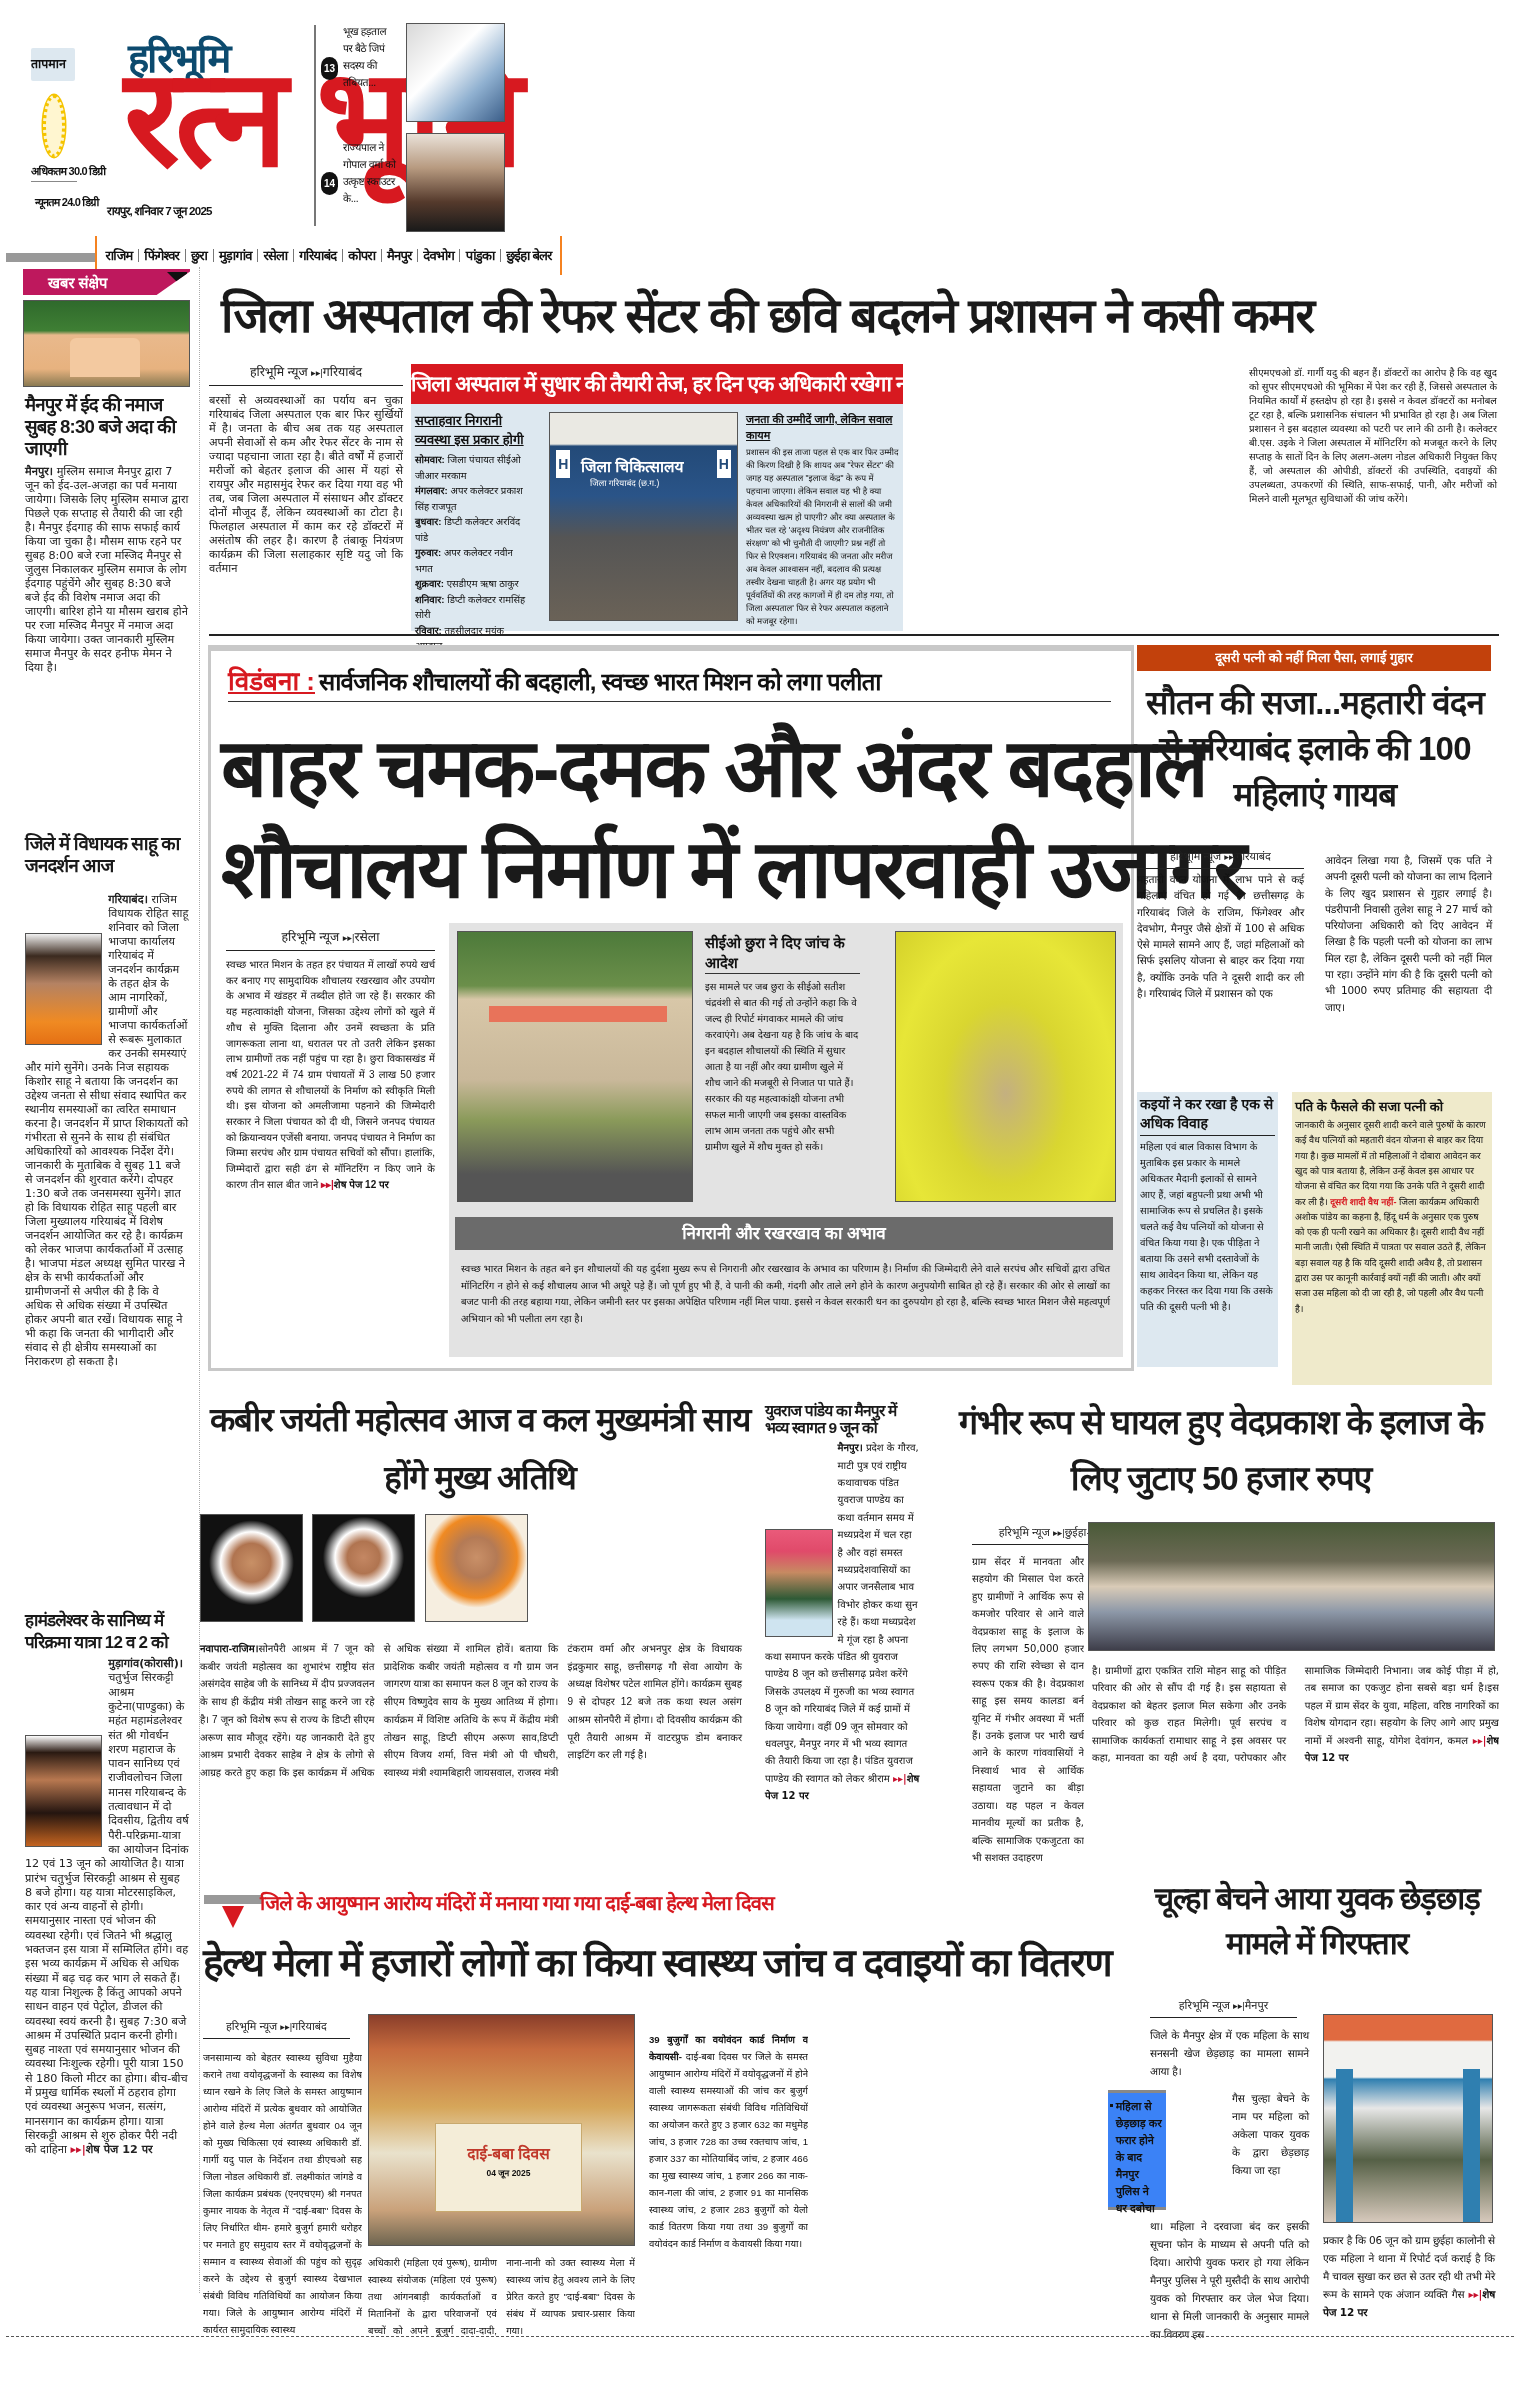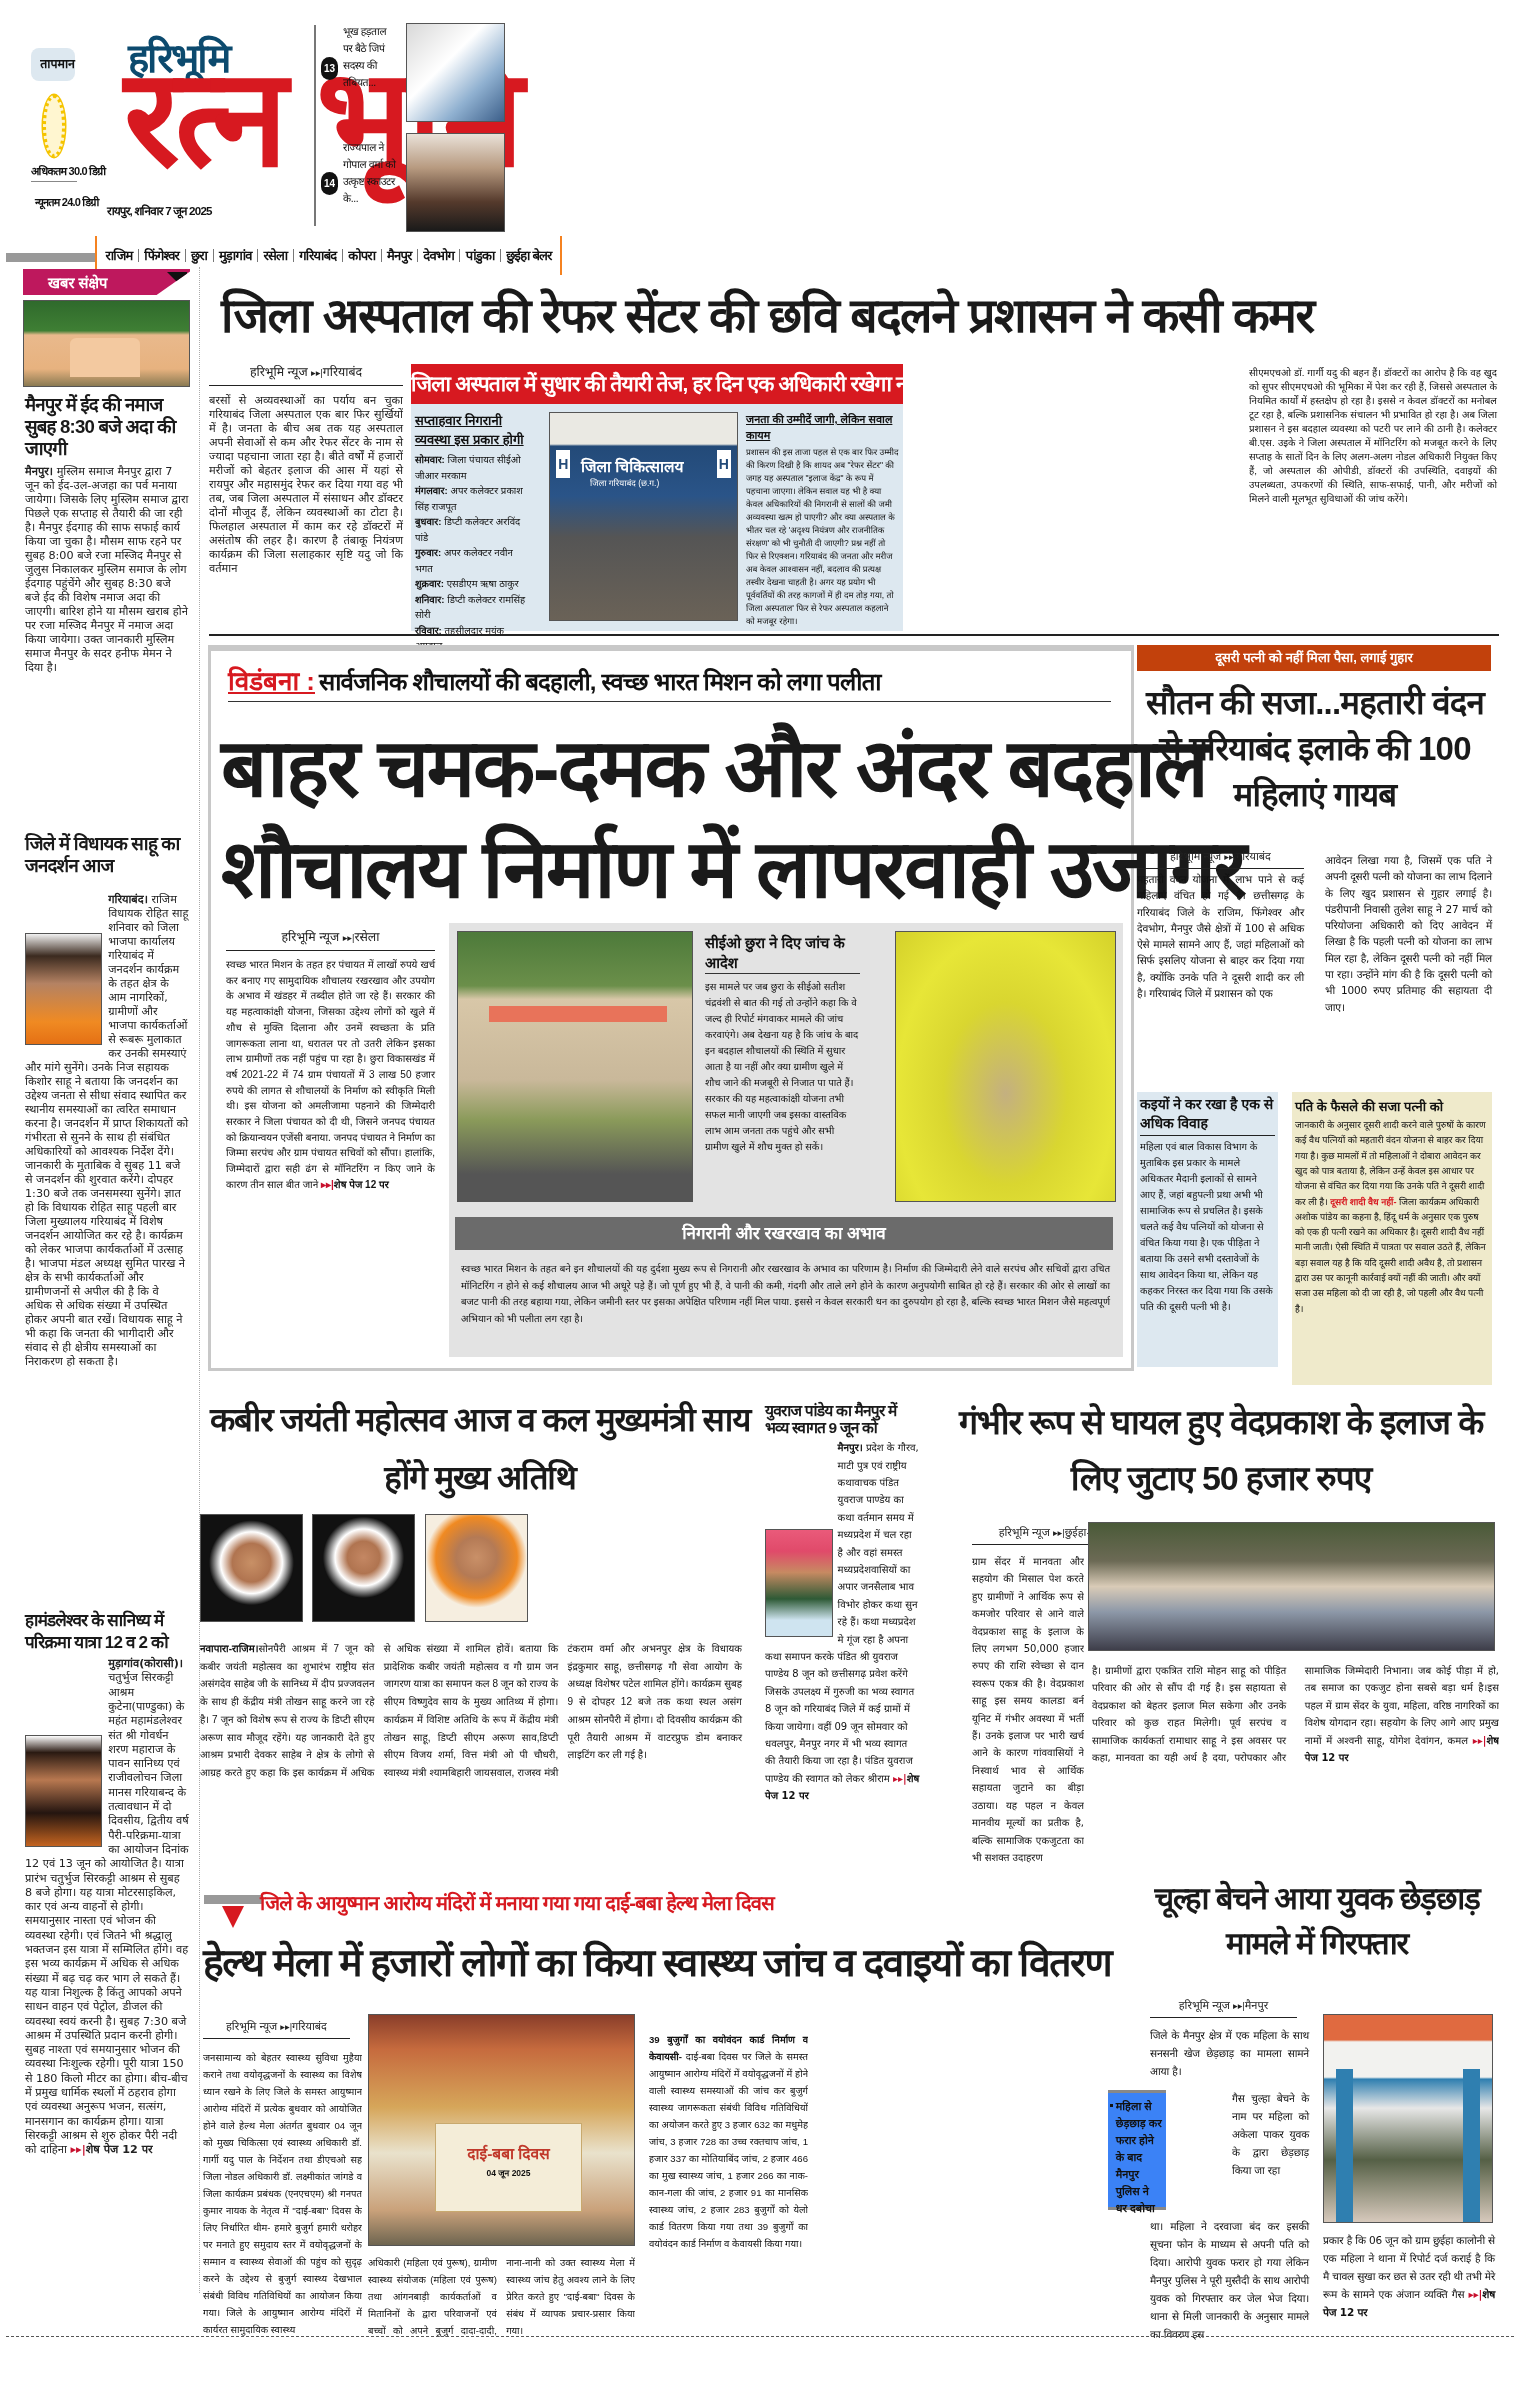--- a/index.html
+++ b/index.html
@@ -12,21 +12,21 @@
 .photo{position:absolute;border:0.8px solid #555;overflow:hidden}
 .rule{position:absolute;background:#222}
 .vdot{position:absolute;border-left:1.5px dotted #aaa}
 .more{color:#c8102e;font-weight:bold}
 .boxhead{font-family:"Liberation Sans",sans-serif;font-weight:bold}
 </style>
 </head>
 <body>
 
 <div class="abs" style="left:31px;top:48px;width:43px;height:0">
-  <div class="abs" style="left:0;top:0;width:44px;height:33px;background:#dde8f0;border-radius:8px;font:bold 12.4px 'Liberation Sans',sans-serif;line-height:33px;text-align:right">तापमान</div>
+  <div class="abs" style="left:0;top:0;width:44px;height:33px;background:#dde8f0;border-radius:2px;font:bold 12.4px 'Liberation Sans',sans-serif;line-height:33px;text-align:left">तापमान</div>
 </div>
 <div class="abs" style="left:43px;top:95px;width:22px;height:62px;border-radius:50%;background:#fff6d0;border:3.1px dotted #f5c400;box-shadow:0 0 0 1.5px #f5c400"></div>
 <div class="abs" style="left:31px;top:163px;width:46px;font:bold 11px 'Liberation Sans',sans-serif;border-bottom:1.5px solid #888;padding-bottom:3.1px;white-space:nowrap;letter-spacing:-0.8px">अधिकतम 30.0 डिग्री</div>
 <div class="abs" style="left:35px;top:194px;font:bold 11px 'Liberation Sans',sans-serif;white-space:nowrap;letter-spacing:-0.8px">न्यूनतम 24.0 डिग्री</div>
 
 <div class="abs" style="left:128px;top:29px;font:bold 40px 'Liberation Sans',sans-serif;color:#0c4a6e;letter-spacing:-2.3px">हरिभूमि</div>
 <div class="abs" style="left:124px;top:50px;font:bold 136px/1 'Liberation Sans',sans-serif;color:#d71920;letter-spacing:-4.6px;white-space:nowrap">रत्न भूमि</div>
 <div class="abs" style="left:107px;top:203px;font:bold 11.6px 'Liberation Sans',sans-serif;letter-spacing:-0.8px">रायपुर, शनिवार 7 जून 2025</div>
 
 <div class="abs" style="left:314px;top:25px;width:1.5px;height:201px;background:#777"></div>

